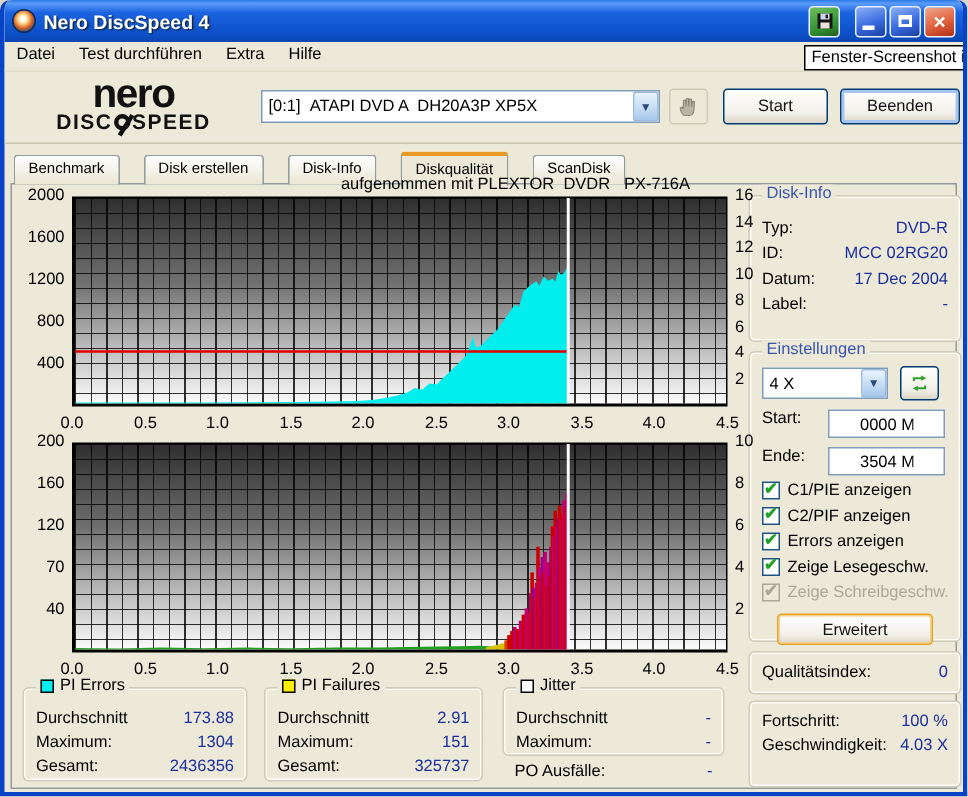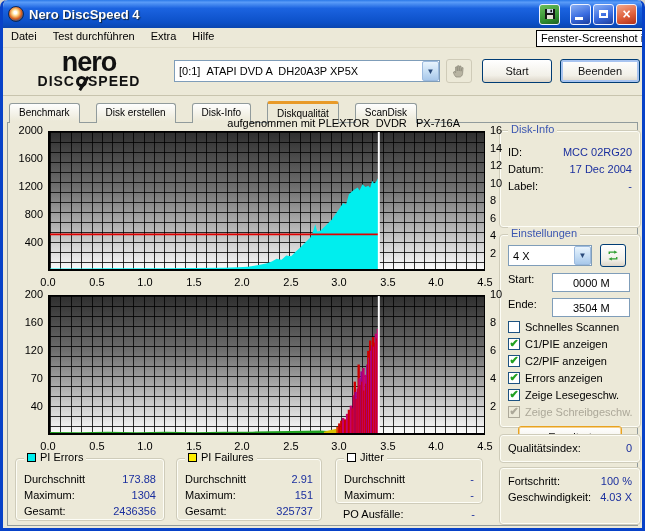--- a/index.html
+++ b/index.html
@@ -321,20 +321,24 @@
   </div>
   <div class="kv po-row">
     <span class="k">PO Ausfälle:</span>
       <span class="v">-</span>
   </div>
 
   <div class="group" id="g-diskinfo">
     <div class="group-title blue">Disk-Info</div>
     <div class="pad-top"></div>
     <div class="kv">
+        <span class="k">Typ:</span>
+        <span class="v">DVD-R</span>
+      </div>
+    <div class="kv">
         <span class="k">ID:</span>
         <span class="v">MCC 02RG20</span>
       </div>
     <div class="kv">
         <span class="k">Datum:</span>
         <span class="v">17 Dec 2004</span>
       </div>
     <div class="kv">
         <span class="k">Label:</span>
         <span class="v">-</span>
@@ -358,26 +362,20 @@
       </button>
     </div>
     <div class="io-row">
       <label>Start:</label>
       <input value="0000 MB" style="">
     </div>
     <div class="io-row">
       <label>Ende:</label>
       <input value="3504 MB" style="">
     </div>
-    <div class="cb-row">
-      <span class="cb-box">
-          <span class="mark">✔</span>
-        </span>
-      <span>Schnelles Scannen</span>
-    </div>
     <div class="cb-row checked">
       <span class="cb-box">
           <span class="mark">✔</span>
         </span>
       <span>C1/PIE anzeigen</span>
     </div>
     <div class="cb-row checked">
       <span class="cb-box">
           <span class="mark">✔</span>
         </span>

